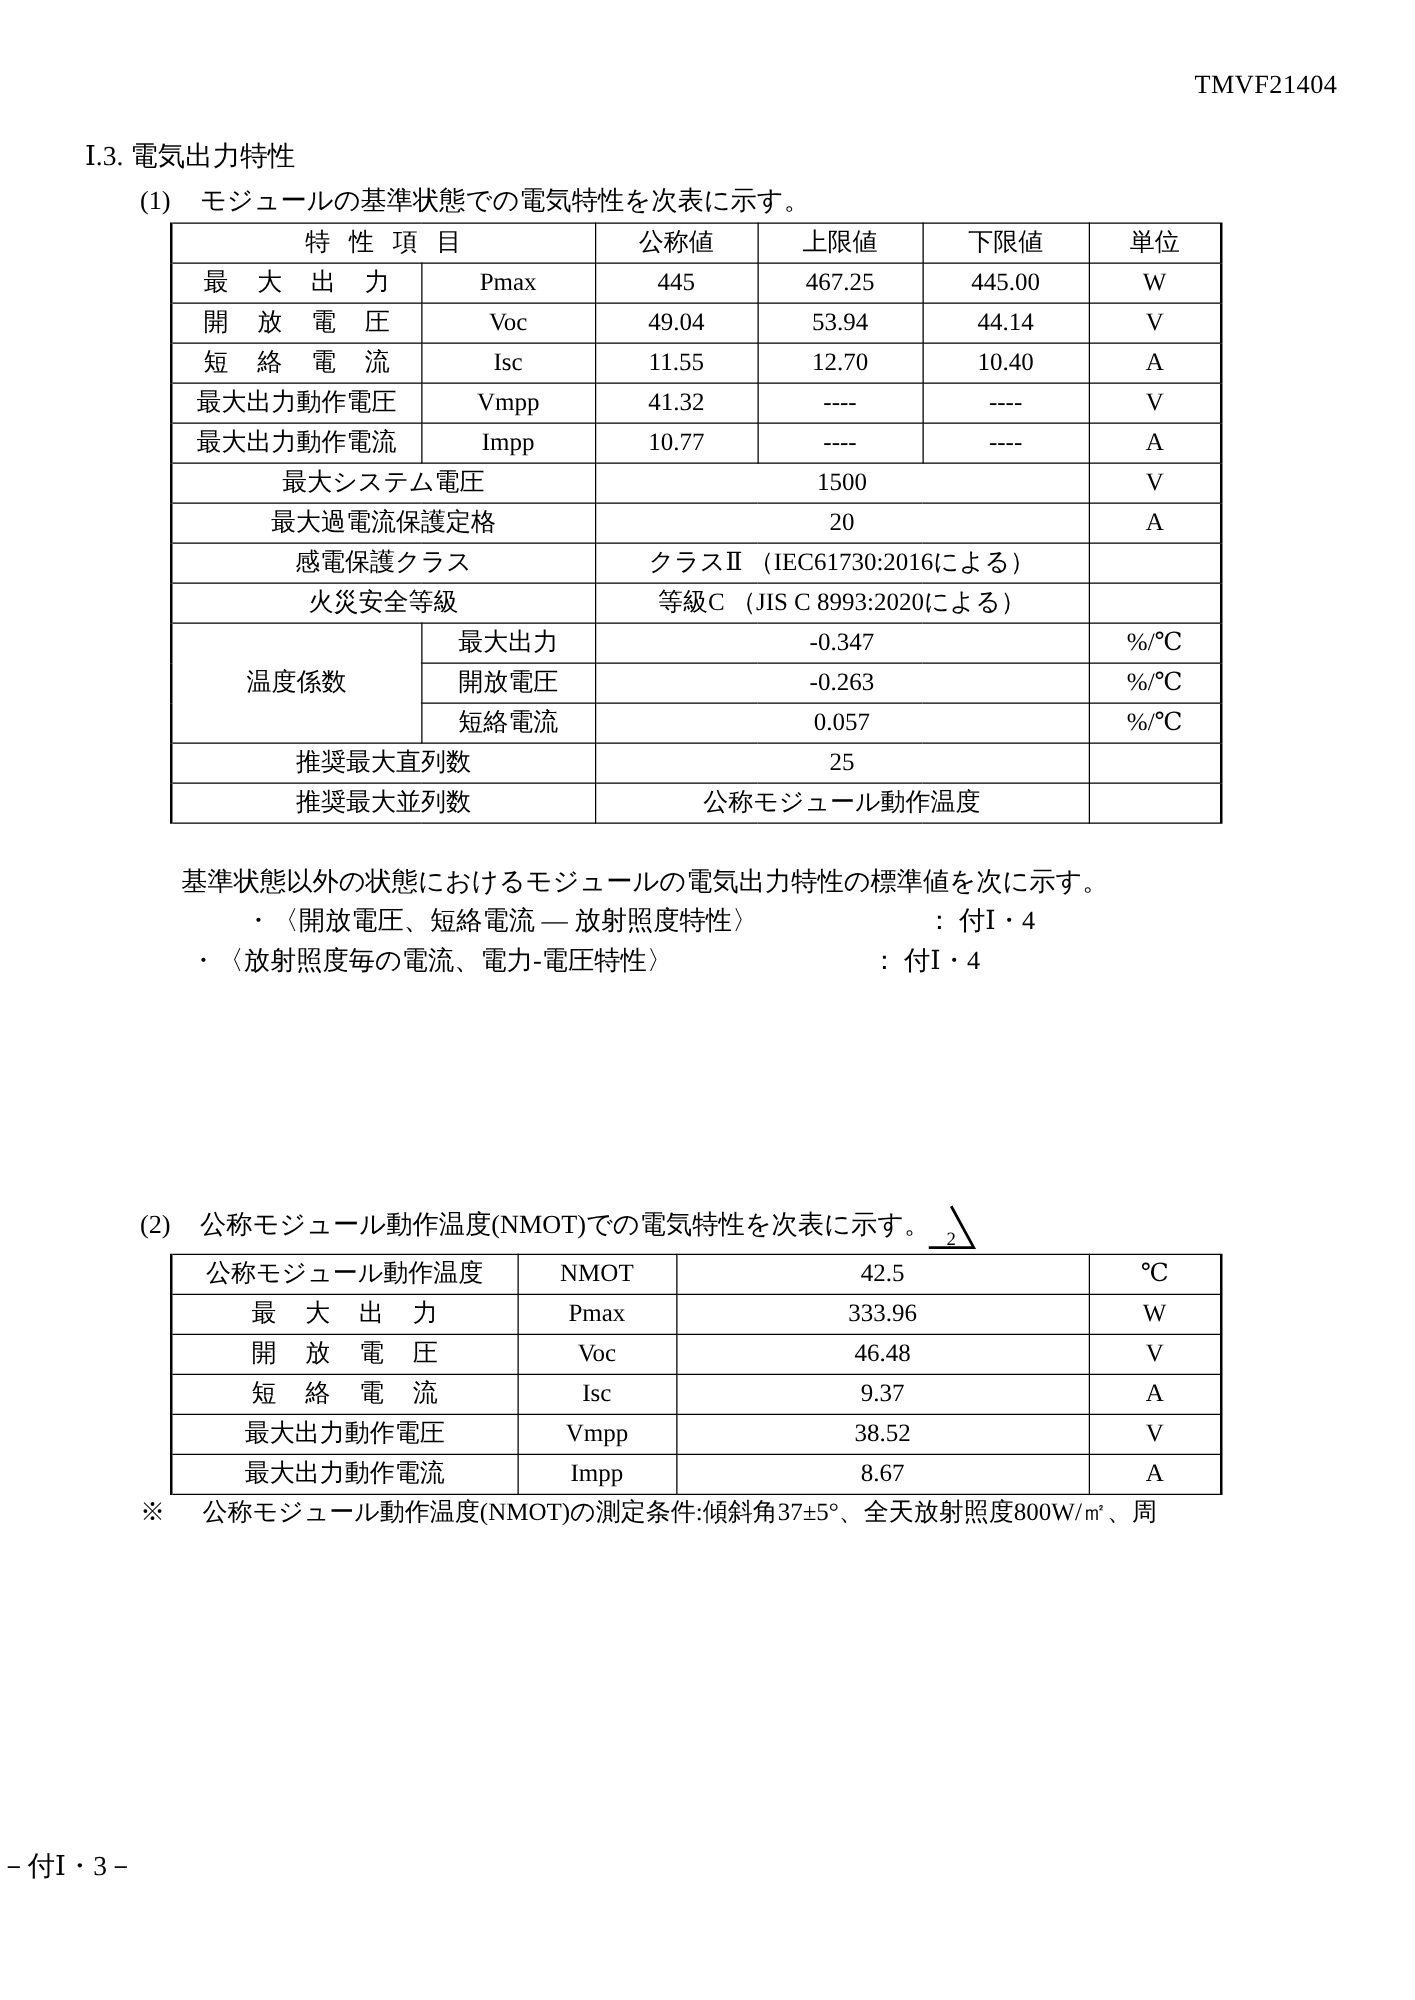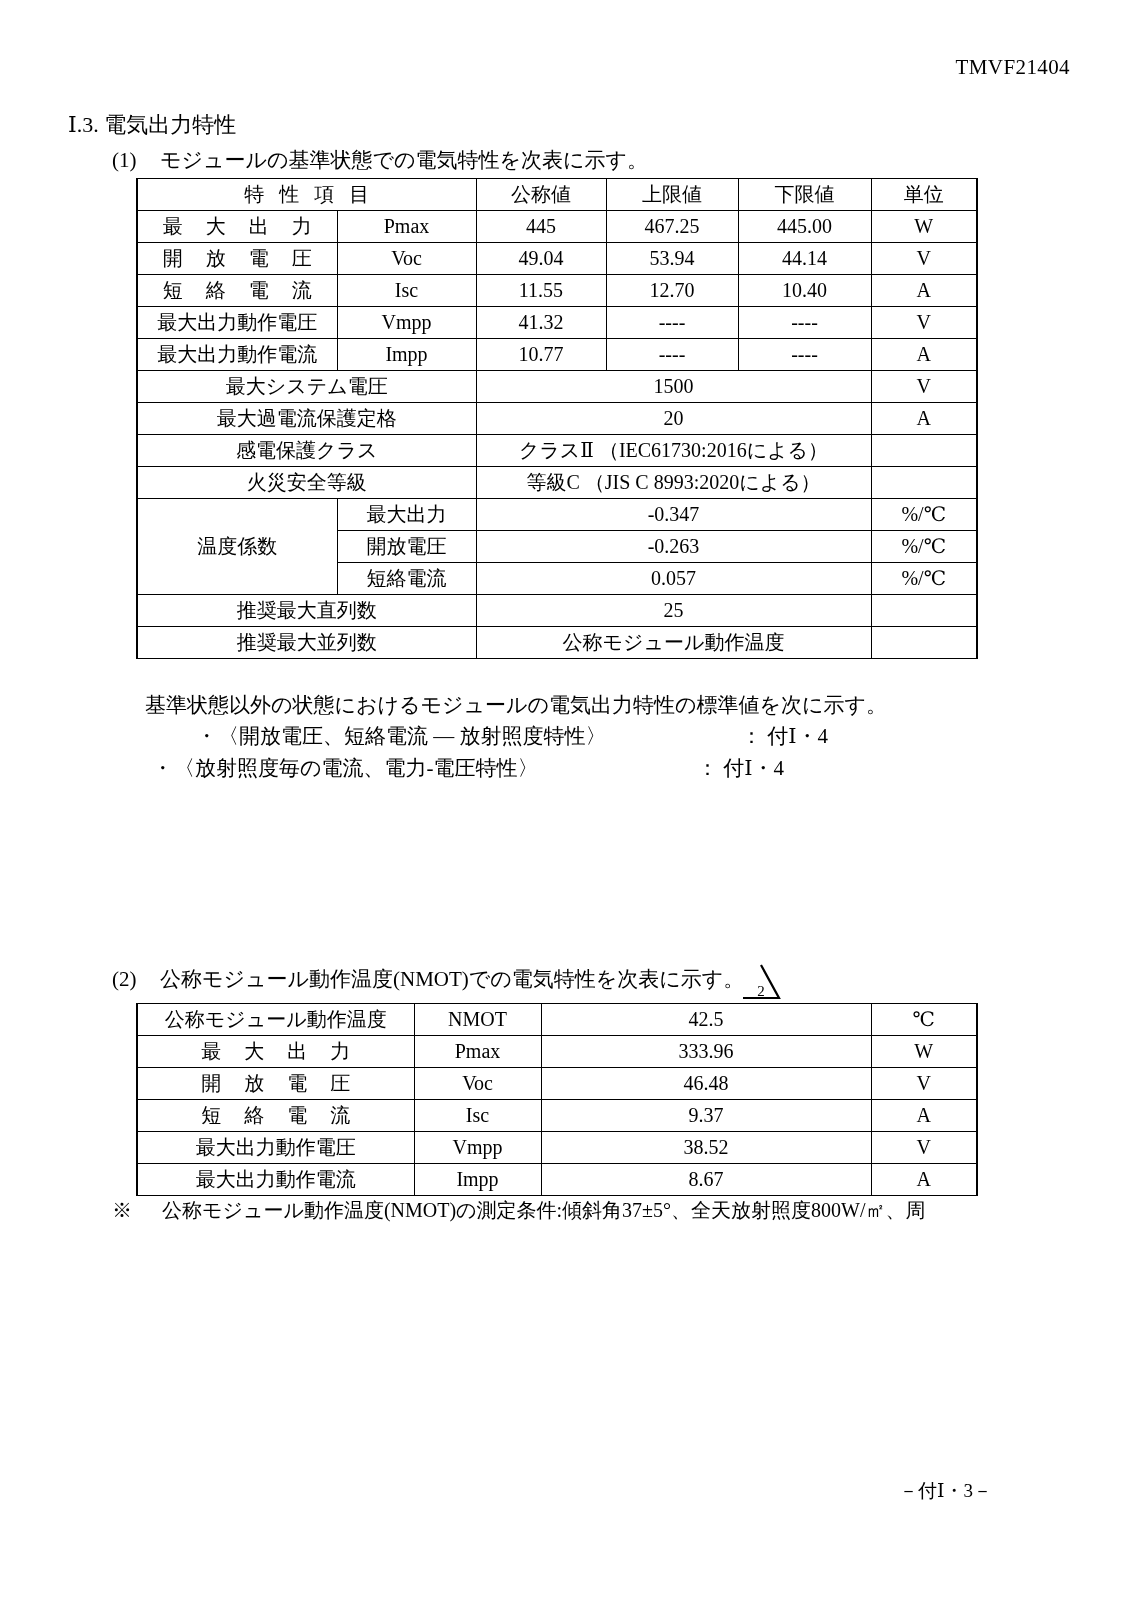--- a/index.html
+++ b/index.html
@@ -153,22 +153,22 @@
     top: 0;
   }
   #footnote .ftext { margin-left: 50px; }
   #footnote .ftext div { white-space: nowrap; }
 
   .page-footer {
     position: absolute;
     top: 1478px;
     left: 0;
     width: 992px;
-    text-align: right;
-    font-size: 19px;
+    text-align: left;
+    font-size: 22px;
   }
 </style>
 </head>
 <body>
 
 <div class="page">
 
   <div class="doc-code">TMVF21404</div>
 
   <div class="section-title">Ⅰ.3. 電気出力特性</div>

